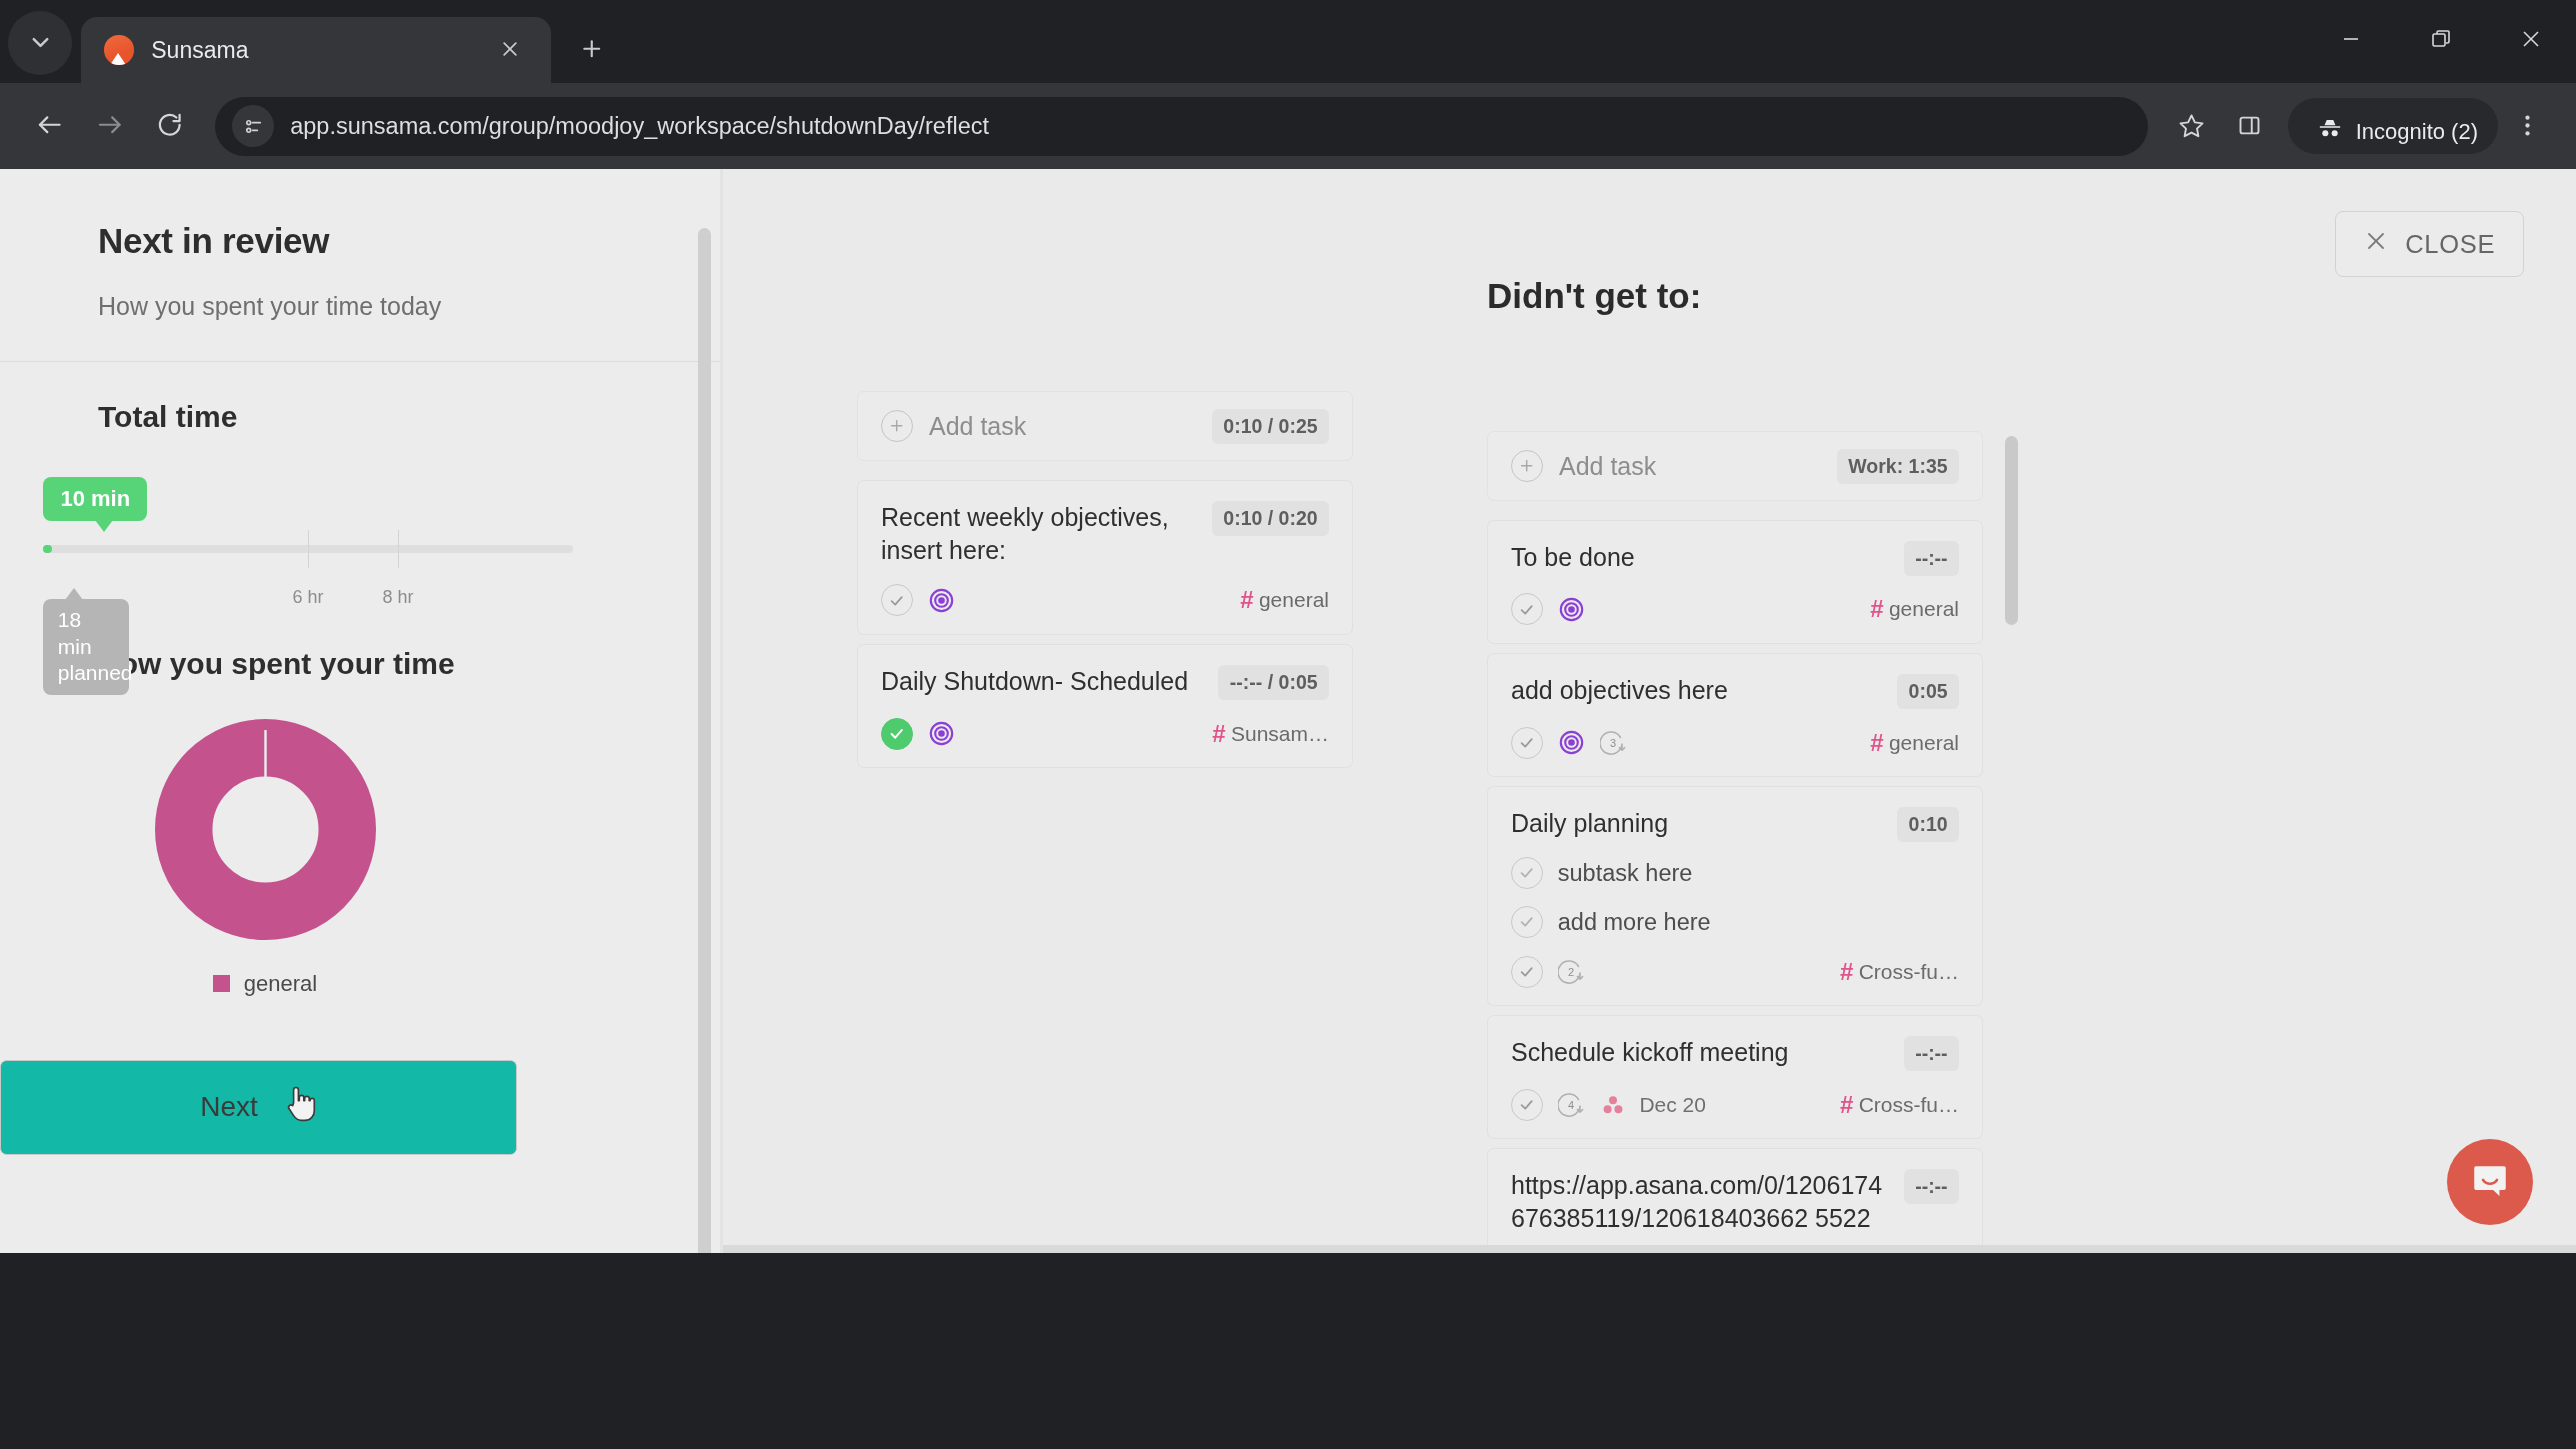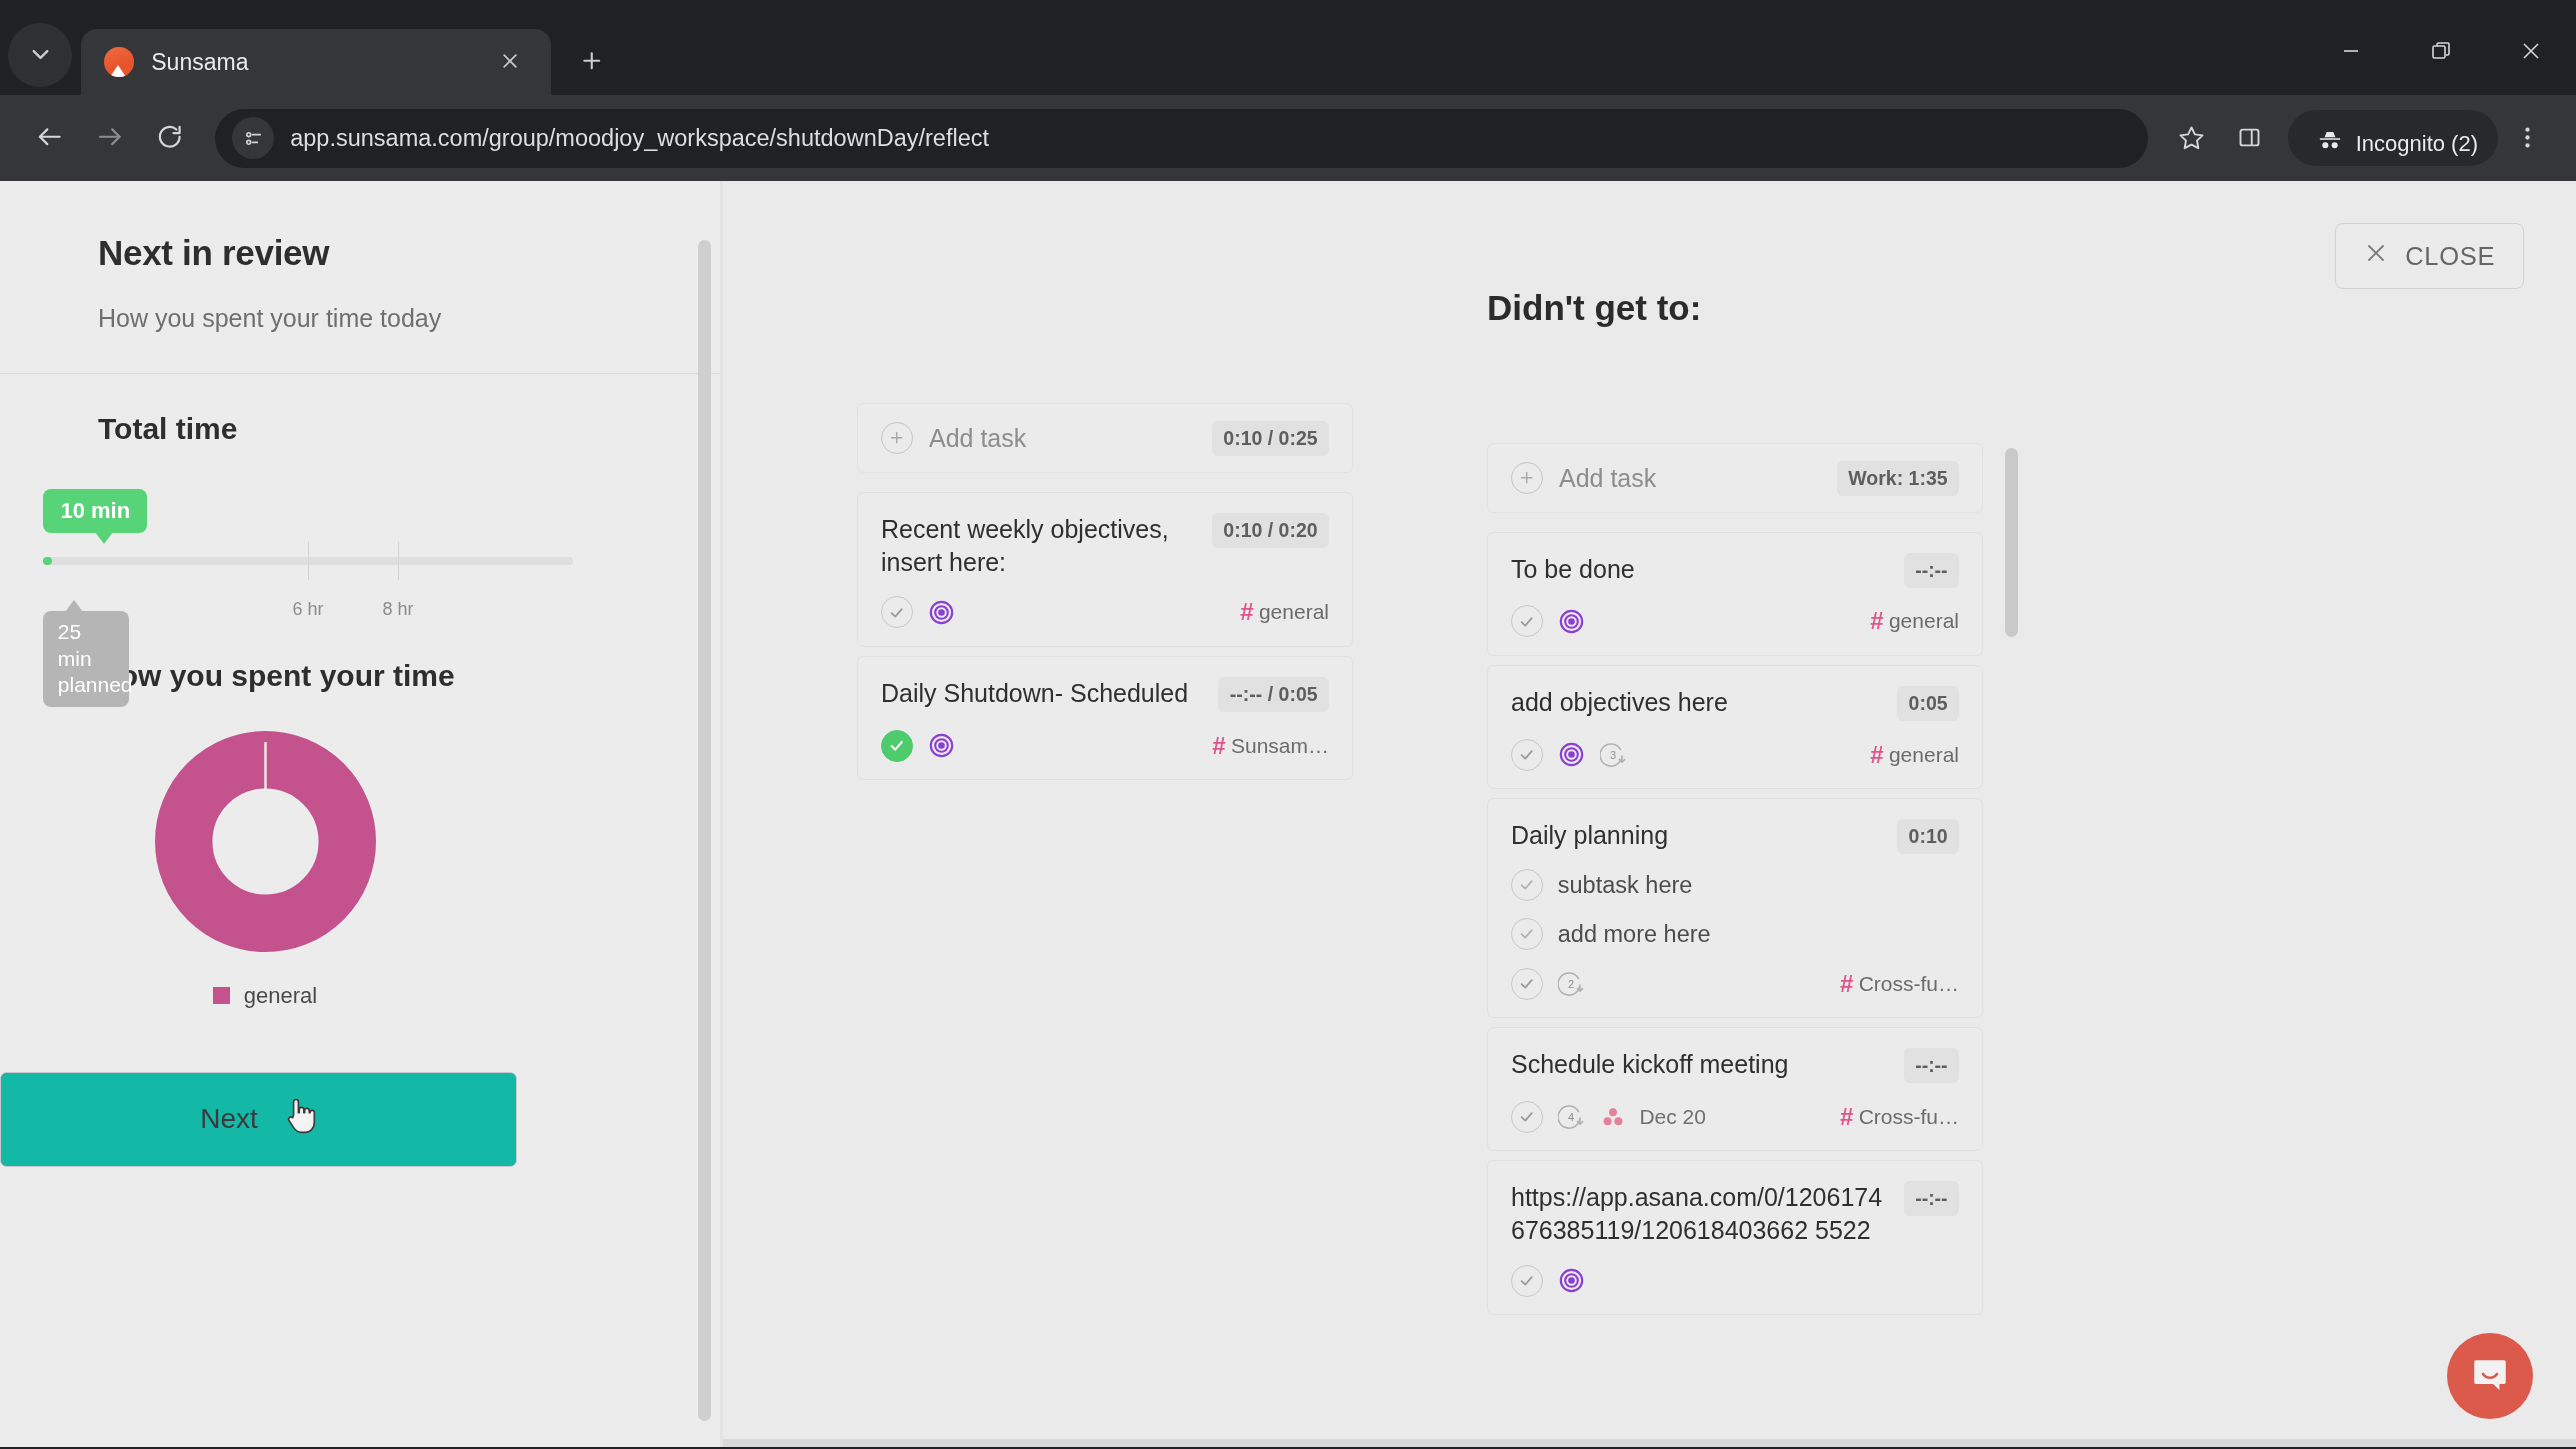--- a/index.html
+++ b/index.html
@@ -4,21 +4,21 @@
 <style>
   * { box-sizing: border-box; margin: 0; padding: 0; }
   html, body {
     width: 2576px; height: 1449px;
     overflow: hidden;
     font-family: "Liberation Sans", sans-serif;
     background: #202124;
   }
 
   
-  .browser { width: 2576px; height: 1435px; position: relative; background: #202124; margin-top: 12px; }
+  .browser { width: 2576px; height: 1253px; position: relative; background: #202124; }
 
   .tabstrip {
     height: 83px; background: #202124;
     display: flex; align-items: flex-end; padding-left: 8px;
     position: relative;
   }
   .tabsearch {
     width: 64px; height: 64px; border-radius: 32px;
     background: #2f3033; display: flex; align-items: center; justify-content: center;
     margin-bottom: 8px; flex: none;
@@ -397,21 +397,21 @@
         <div class="slider-wrap">
           <div class="bubble-green">10 min</div>
           <div class="track">
             <div class="track-fill"></div>
             <div class="tick" style="left:50%"></div>
             <div class="tick" style="left:67%"></div>
             <div class="tick-l" style="left:50%">6 hr</div>
             <div class="tick-l" style="left:67%">8 hr</div>
           </div>
           <div class="bubble-grey">
-            <div>25 min</div>
+            <div>18 min</div>
             <div>planned</div>
           </div>
         </div>
 
         <div class="rp-h3">How you spent your time</div>
 
         <div class="donut-wrap">
           <svg width="221" height="221" viewBox="0 0 100 100">
             <circle cx="50" cy="50" r="37" fill="none" stroke="#c4538d" stroke-width="26"></circle>
             <line x1="50" y1="5" x2="50" y2="37" stroke="#ececec" stroke-width="1.1"></line>

